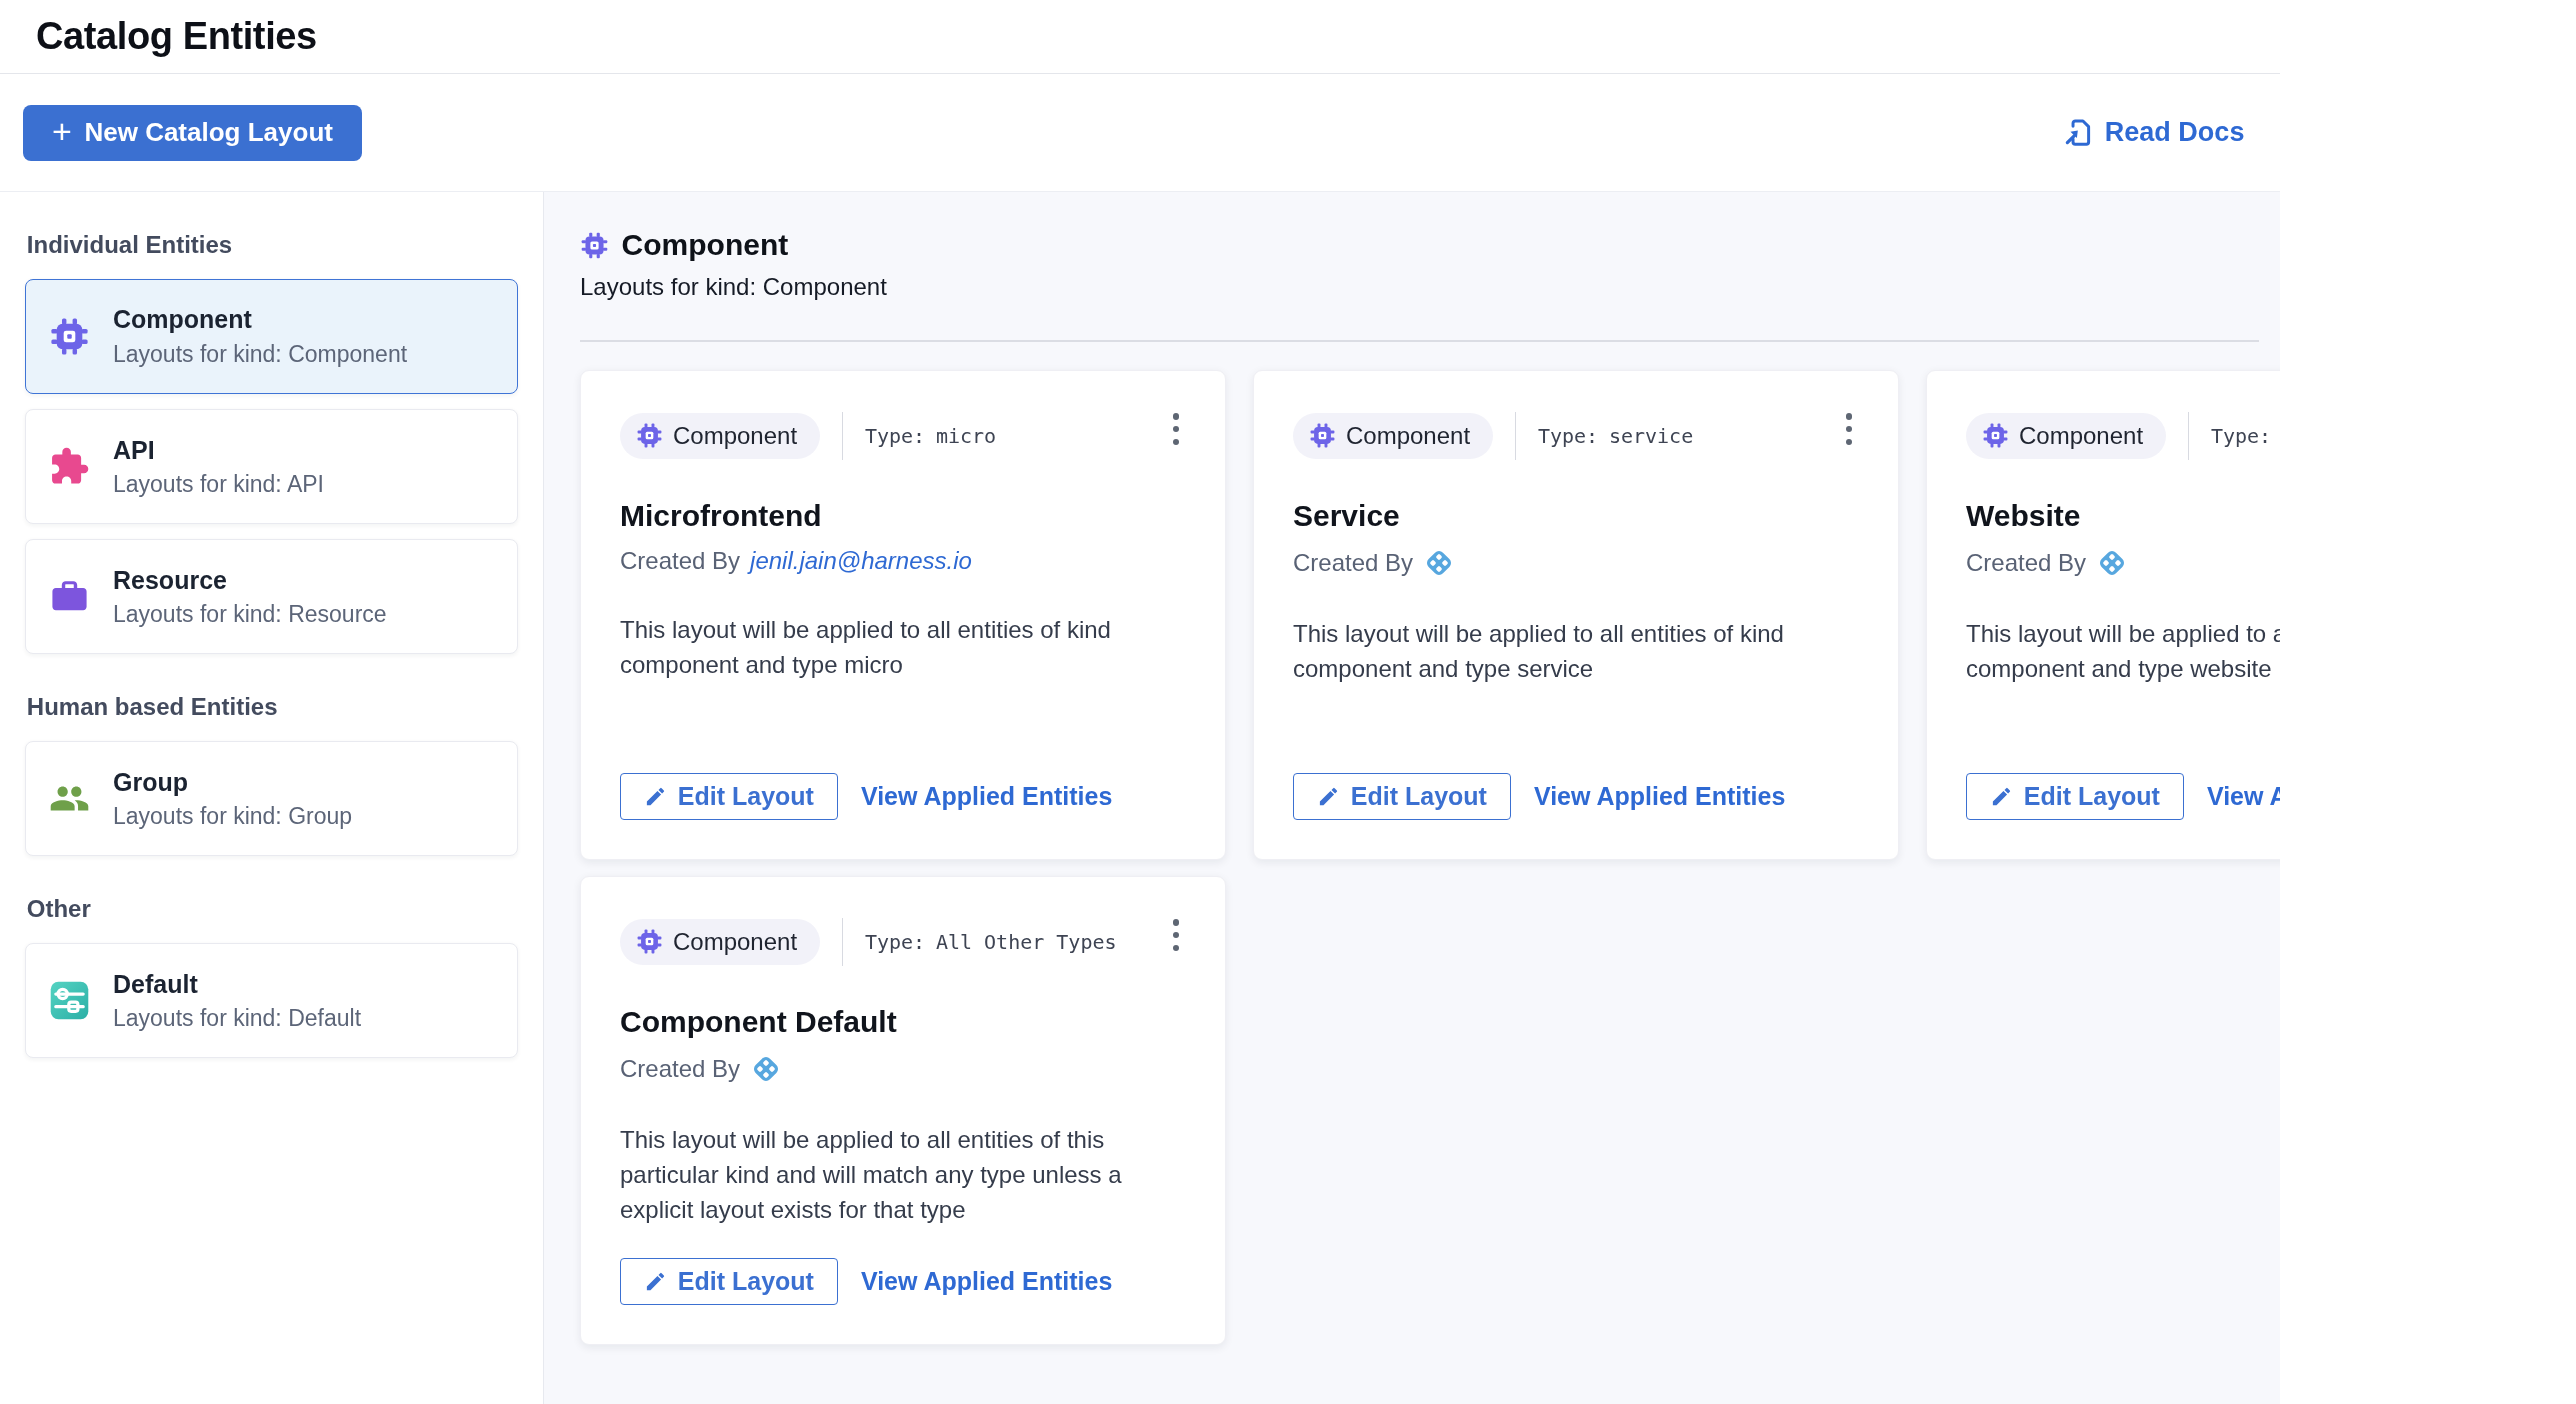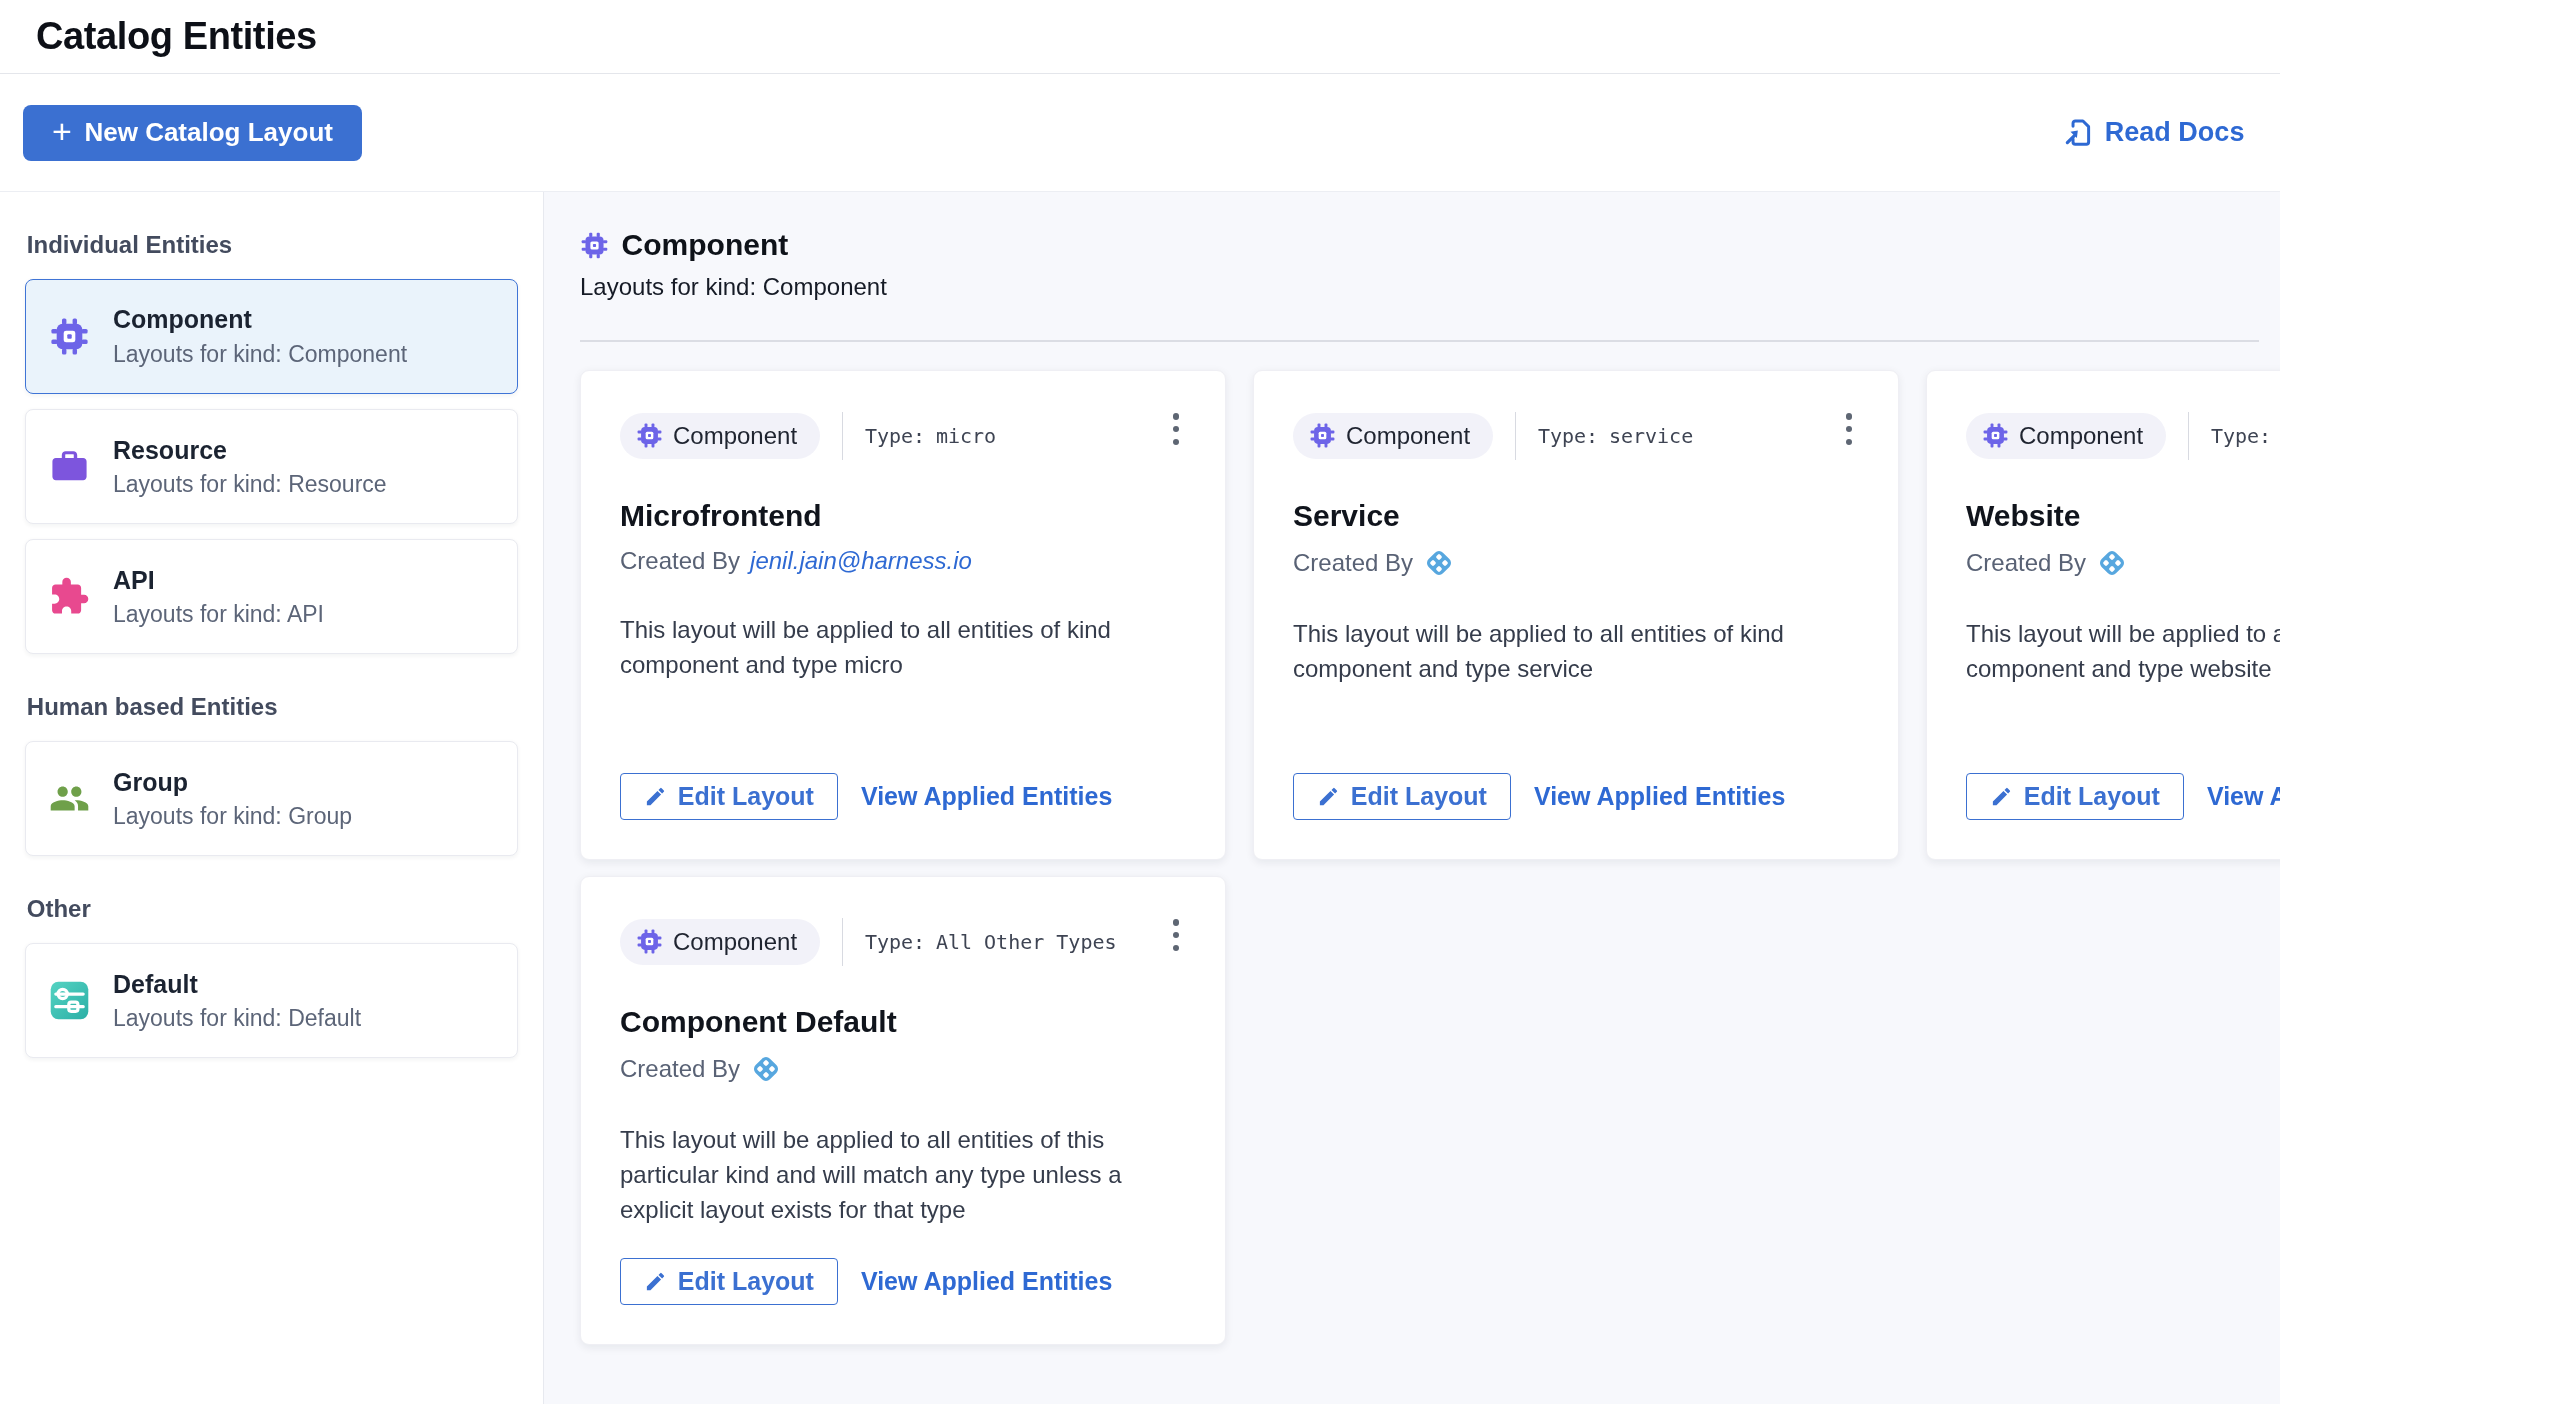--- a/index.html
+++ b/index.html
@@ -133,36 +133,36 @@
         <svg class="eicon" viewBox="0 0 24 24" style="color:var(--component-icon)">
             <use href="#chip"></use>
           </svg>
         <div class="etext">
           <span class="entity-name">Component</span>
           <span class="entity-desc">Layouts for kind: Component</span>
         </div>
       </div>
 
       <div class="entity-item">
+        <svg class="eicon" viewBox="0 0 24 24" style="color:var(--api-icon)">
+          <path fill="currentColor" d="M20.5 11h-1.7V7c0-1.1-.9-2-2-2h-4V3.5C12.8 2.1 11.7 1 10.3 1S7.8 2.1 7.8 3.5V5h-4c-1.1 0-2 .9-2 2v3.8h1.5c1.5 0 2.7 1.2 2.7 2.7s-1.2 2.7-2.7 2.7H1.8V20c0 1.1.9 2 2 2h3.8v-1.5c0-1.5 1.2-2.7 2.7-2.7s2.7 1.2 2.7 2.7V22h3.8c1.1 0 2-.9 2-2v-4h1.7c1.4 0 2.5-1.1 2.5-2.5S21.9 11 20.5 11z"></path>
+        </svg>
+        <div class="etext">
+          <span class="entity-name">API</span>
+          <span class="entity-desc">Layouts for kind: API</span>
+        </div>
+      </div>
+
+      <div class="entity-item">
         <svg class="eicon" viewBox="0 0 24 24" style="color:var(--resource-icon)">
           <path fill="currentColor" d="M20 7h-3.5V5.2C16.5 4 15.5 3 14.3 3H9.7C8.5 3 7.5 4 7.5 5.2V7H4c-1.1 0-2 .9-2 2v9c0 1.1.9 2 2 2h16c1.1 0 2-.9 2-2V9c0-1.1-.9-2-2-2zm-5.5 0h-5V5.2c0-.2.1-.3.2-.3h4.6c.1 0 .2.1.2.3V7z"></path>
         </svg>
         <div class="etext">
           <span class="entity-name">Resource</span>
           <span class="entity-desc">Layouts for kind: Resource</span>
-        </div>
-      </div>
-
-      <div class="entity-item">
-        <svg class="eicon" viewBox="0 0 24 24" style="color:var(--api-icon)">
-          <path fill="currentColor" d="M20.5 11h-1.7V7c0-1.1-.9-2-2-2h-4V3.5C12.8 2.1 11.7 1 10.3 1S7.8 2.1 7.8 3.5V5h-4c-1.1 0-2 .9-2 2v3.8h1.5c1.5 0 2.7 1.2 2.7 2.7s-1.2 2.7-2.7 2.7H1.8V20c0 1.1.9 2 2 2h3.8v-1.5c0-1.5 1.2-2.7 2.7-2.7s2.7 1.2 2.7 2.7V22h3.8c1.1 0 2-.9 2-2v-4h1.7c1.4 0 2.5-1.1 2.5-2.5S21.9 11 20.5 11z"></path>
-        </svg>
-        <div class="etext">
-          <span class="entity-name">API</span>
-          <span class="entity-desc">Layouts for kind: API</span>
         </div>
       </div>
 
       <div class="section-label">Human based Entities</div>
 
       <div class="entity-item">
         <svg class="eicon" viewBox="0 0 24 24" style="color:var(--group-icon)">
           <path fill="currentColor" d="M16 11c1.66 0 2.99-1.34 2.99-3S17.66 5 16 5s-3 1.34-3 3 1.34 3 3 3zm-8 0c1.66 0 2.99-1.34 2.99-3S9.66 5 8 5 5 6.34 5 8s1.34 3 3 3zm0 2c-2.33 0-7 1.17-7 3.5V19h14v-2.5c0-2.33-4.67-3.5-7-3.5zm8 0c-.29 0-.62.02-.97.05 1.16.84 1.97 1.97 1.97 3.45V19h6v-2.5c0-2.33-4.67-3.5-7-3.5z"></path>
         </svg>
         <div class="etext">

